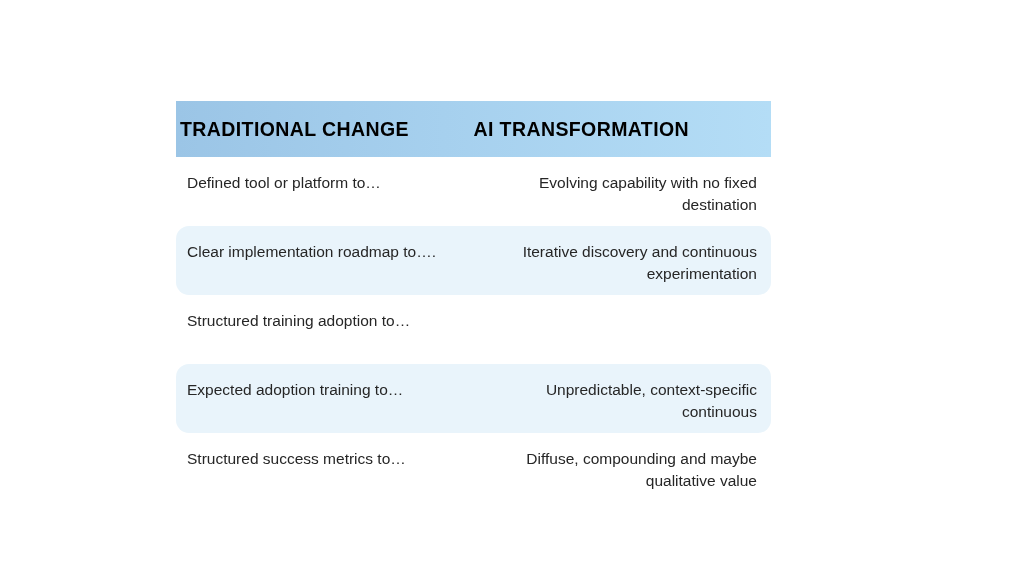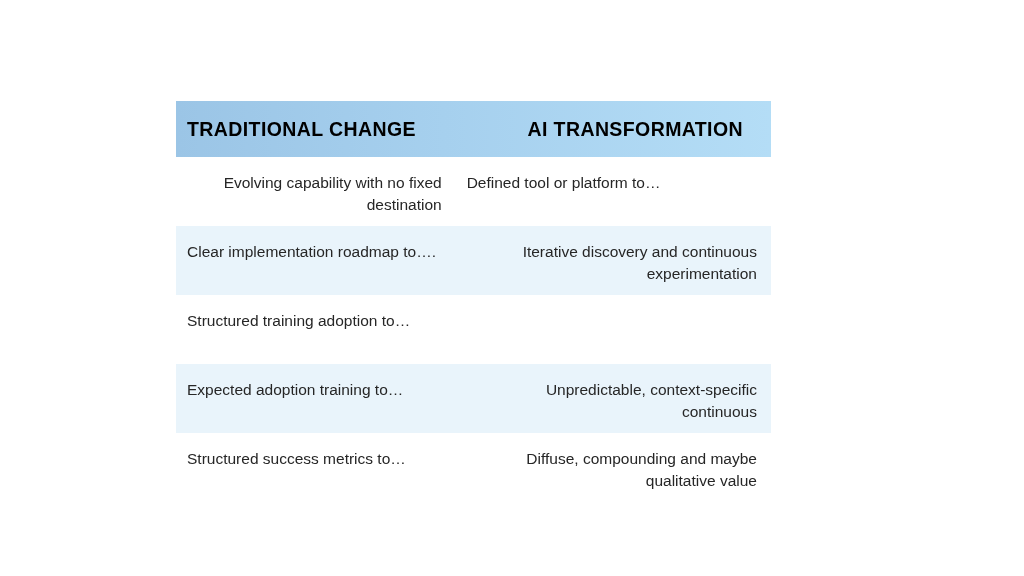--- a/index.html
+++ b/index.html
@@ -35,44 +35,45 @@
     height: 56px;
     background: linear-gradient(to right, #9bc5e6 0%, #a6d0ee 45%, #b4ddf6 100%);
   }
   .th {
     display: flex;
     align-items: center;
     box-sizing: border-box;
   }
   .th-left {
     width: 50%;
-    padding-left: 11px;
+    padding-left: 4px;
     justify-content: flex-start;
   }
   .th-right {
     width: 50%;
     padding-right: 28px;
-    justify-content: flex-end;
+    justify-content: flex-start;
   }
   .th-text {
     font-size: 19.5px;
     font-weight: bold;
     color: #000000;
     letter-spacing: 0.4px;
     white-space: nowrap;
   }
 
   
   .table-row {
     display: flex;
     min-height: 69px;
     box-sizing: border-box;
   }
   .table-row.shaded {
     background: #e9f4fb;
+    border-radius: 13px;
   }
   .table-row.plain {
     background: #ffffff;
   }
 
   .cell {
     box-sizing: border-box;
     padding-top: 15px;
     font-size: 15.5px;
     line-height: 1.42;
@@ -103,22 +104,22 @@
         <span class="th-text">TRADITIONAL CHANGE</span>
       </div>
       <div class="th th-right">
         <span class="th-text">AI TRANSFORMATION</span>
       </div>
     </div>
 
     <div id="table-body">
 
       <div class="table-row plain">
+        <div class="cell cell-left">Defined tool or platform to…</div>
         <div class="cell cell-right">Evolving capability with no fixed destination</div>
-        <div class="cell cell-left">Defined tool or platform to…</div>
       </div>
 
       <div class="table-row shaded">
         <div class="cell cell-left">Clear implementation roadmap to….</div>
         <div class="cell cell-right">Iterative discovery and continuous experimentation</div>
       </div>
 
       <div class="table-row plain">
         <div class="cell cell-left">Structured training adoption to…</div>
       </div>

